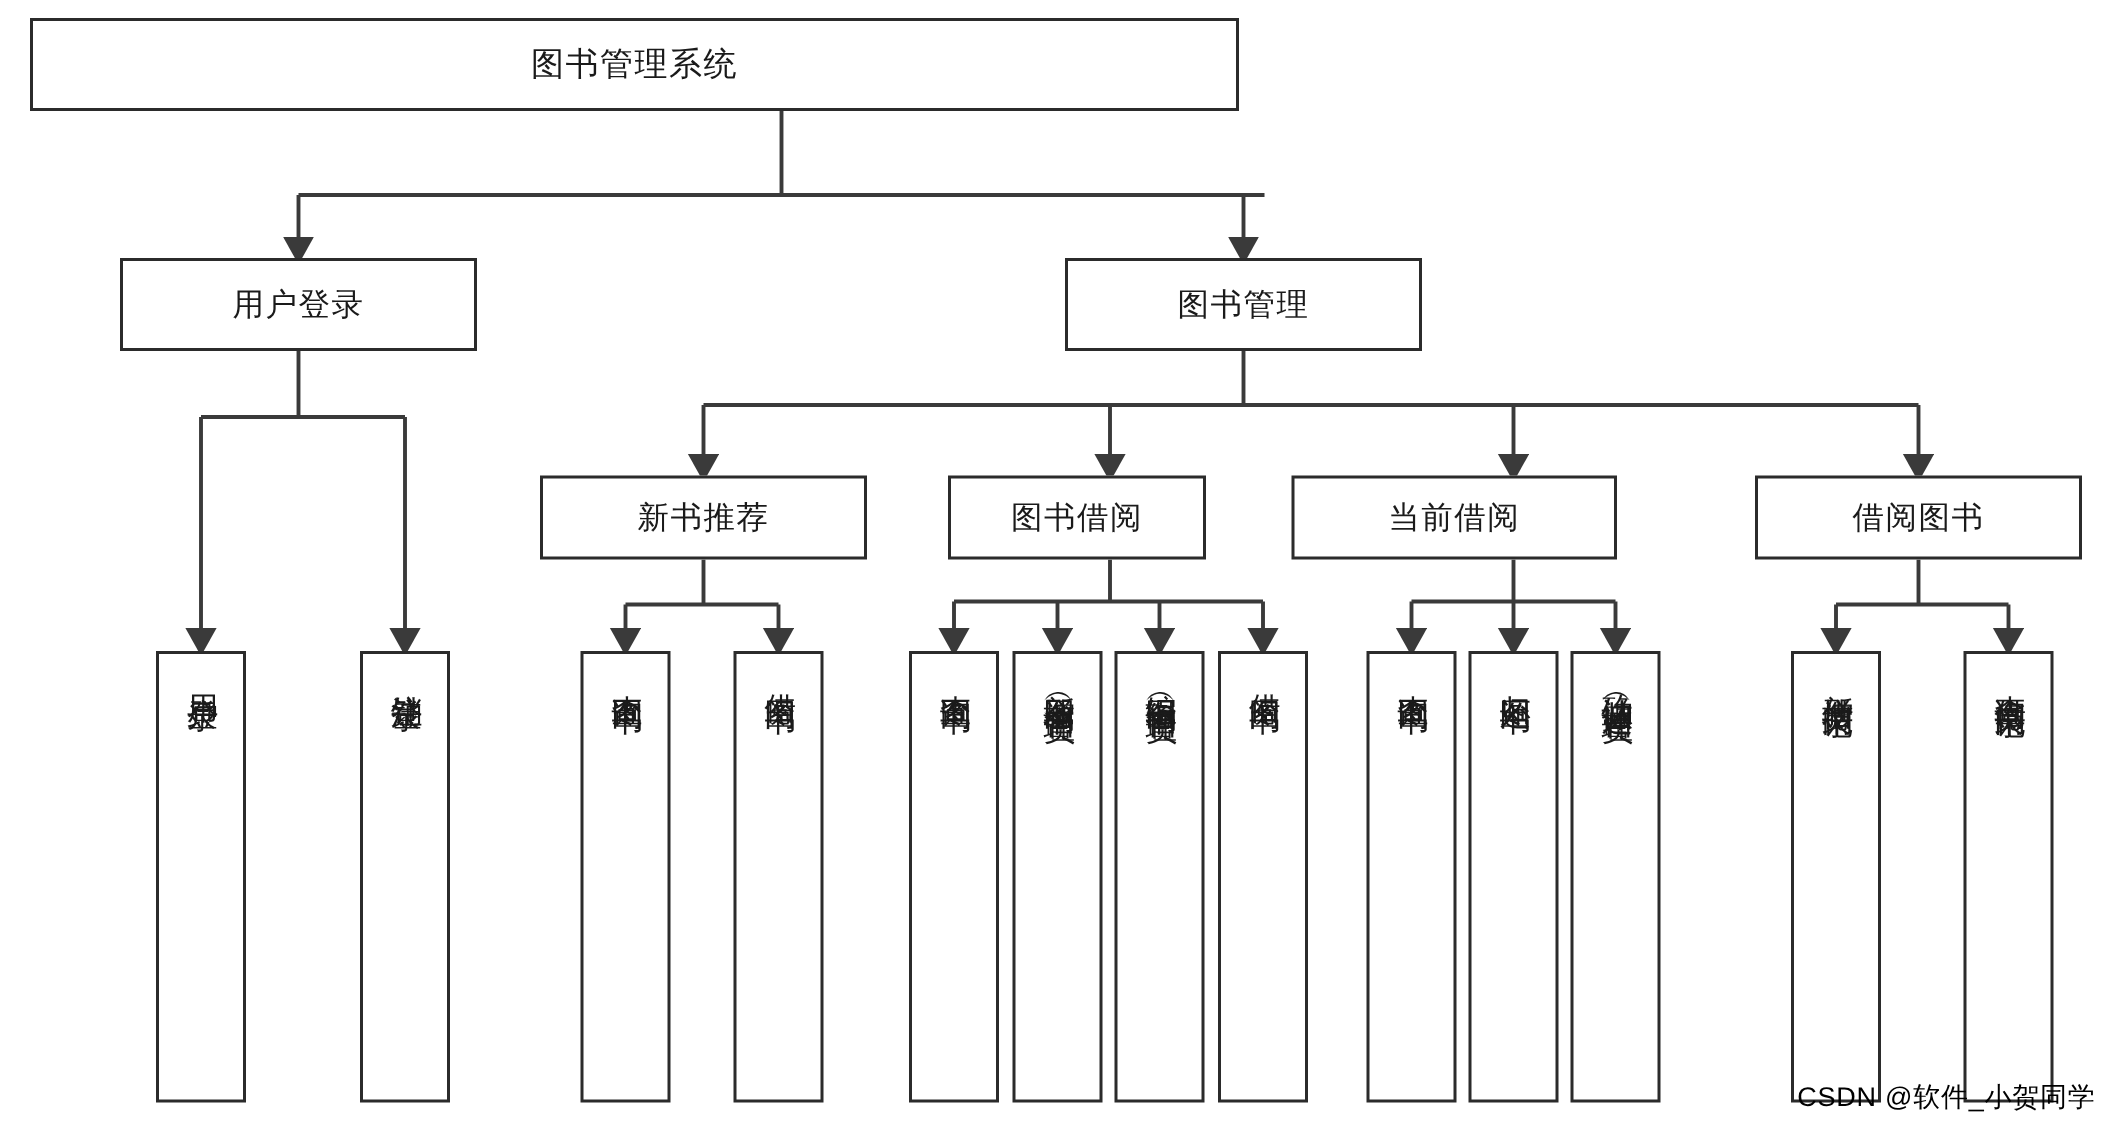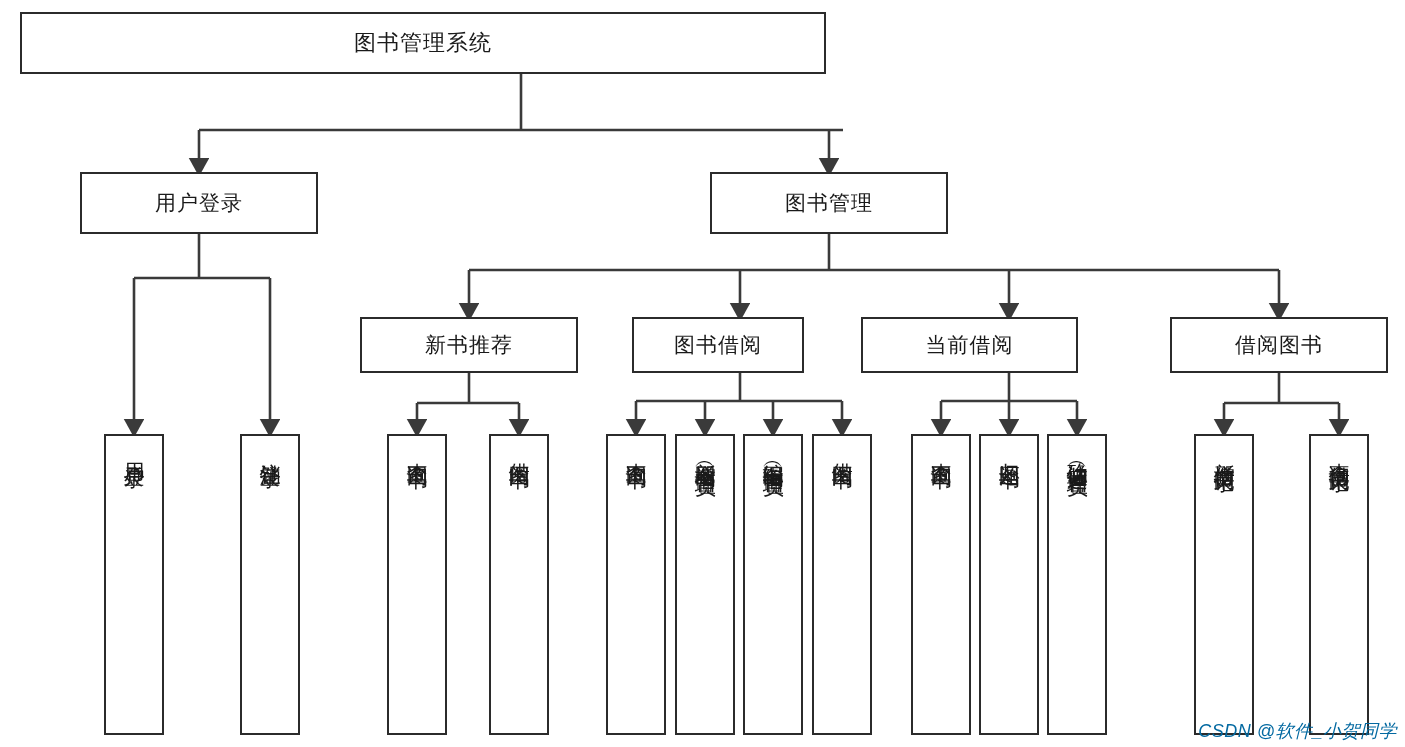--- a/index.html
+++ b/index.html
@@ -55,25 +55,24 @@
     line-height: 1.16;
     letter-spacing: 2px;
     white-space: nowrap;
     color: #1a1a1a;
   }
   #watermark {
     position: absolute;
     right: 8px;
     bottom: 4px;
     font-size: 18px;
-    color: #0369a1;
+    color: #000000;
     letter-spacing: 0.5px;
     white-space: nowrap;
     z-index: 3;
-    font-style: italic;
   }
 </style>
 </head>
 <body>
 
 <div id="stage">
 
   <svg id="wires" viewBox="0 0 1405 747">
     <defs>
       <marker id="arrow" markerWidth="10" markerHeight="10" refX="3.2" refY="4" orient="auto" markerUnits="strokeWidth">

